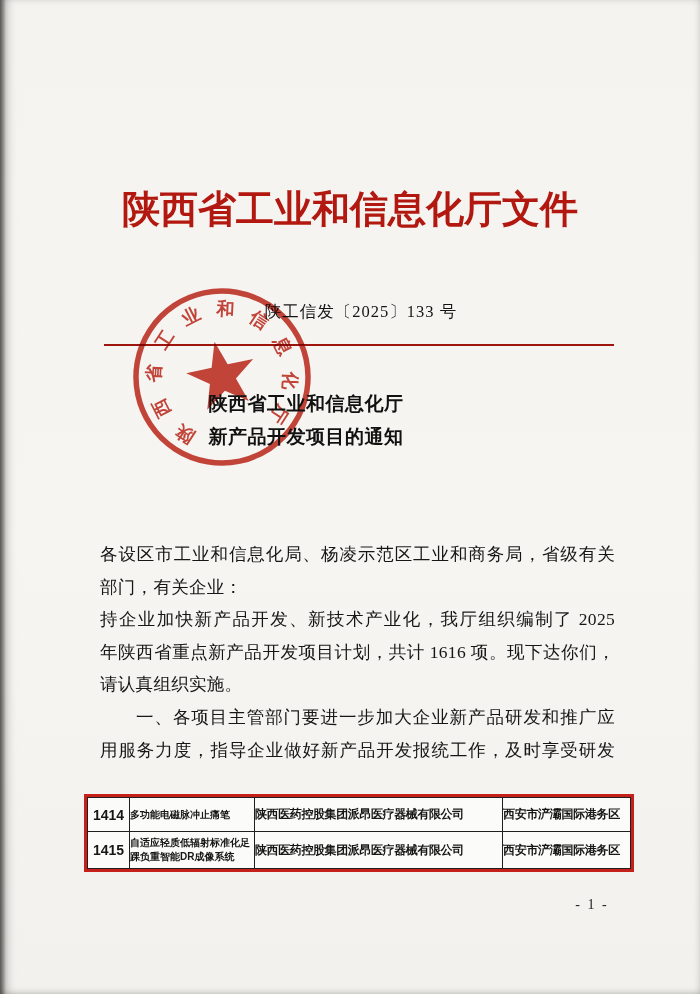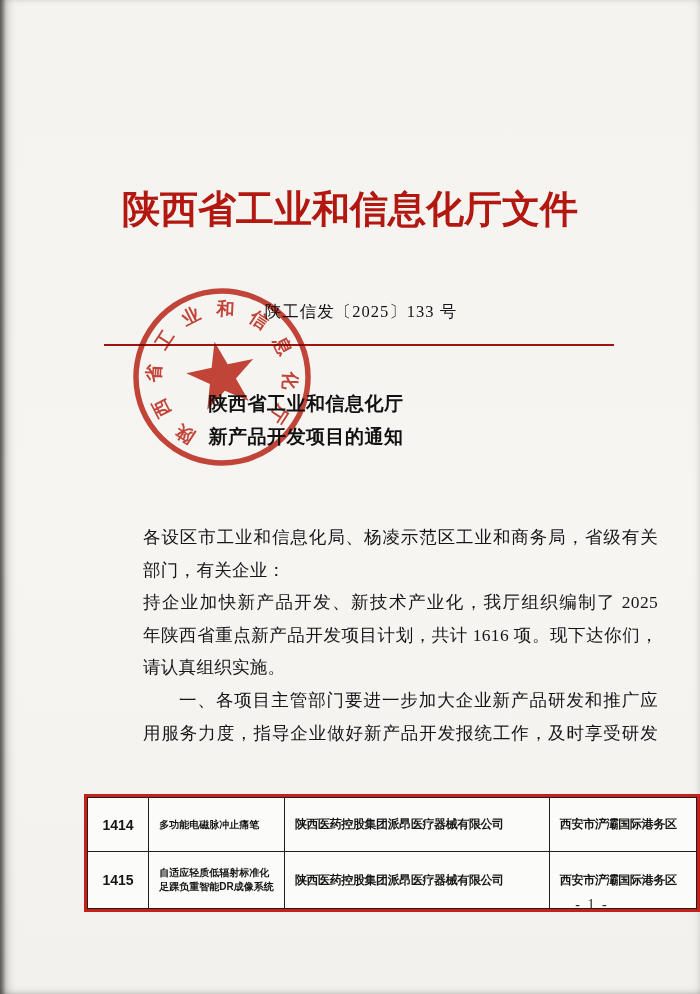--- a/index.html
+++ b/index.html
@@ -36,38 +36,38 @@
   .seal-star{fill:var(--seal_red,#c5372b);}
   .seal-char{
     font-family:"Liberation Serif","DejaVu Serif",serif;
     font-size:18px;font-weight:700;fill:var(--seal_red,#c5372b);
   }
   .notice-title{
     position:absolute;top:387px;left:0;width:612px;text-align:center;
     font-size:19px;font-weight:800;line-height:33px;color:#111;
     letter-spacing:.5px;
   }
-  .body-block{position:absolute;left:100px;top:521px;width:515px;margin-left:43px;}
+  .body-block{position:absolute;left:100px;top:538px;width:515px;}
   .bline{
     height:32.6px;line-height:32.6px;font-size:17.5px;color:#161616;
     white-space:nowrap;letter-spacing:.3px;
   }
   .bline.j{white-space:normal;text-align:justify;text-align-last:justify;
     text-justify:inter-character;overflow:hidden;}
   .bline.i{text-indent:36px;}
   .tablewrap{
     position:absolute;left:84px;top:794px;
     border:3px solid var(--highlight_red,#c6201b);
     background:#fbfbfa;
   }
   table.dtable{border-collapse:collapse;table-layout:fixed;}
   table.dtable td{
     border:1.5px solid #1f1f1f;vertical-align:middle;
     font-family:"Liberation Sans","DejaVu Sans",sans-serif;
-    font-weight:700;color:#161616;padding:10px;
+    font-weight:700;color:#161616;padding:0;
   }
   tr.r1 td{height:33px;}
   tr.r2 td{height:36px;}
   td.c-num{width:41px;text-align:center;font-size:14px;}
   td.c-prod{width:124px;font-size:10px;line-height:14px;padding:2px 0 2px 3px;
     letter-spacing:0;word-break:break-all;}
   td.c-comp{width:247px;font-size:12px;padding-left:3px;letter-spacing:-.4px;
     white-space:nowrap;overflow:hidden;}
   td.c-dist{width:127px;font-size:12px;padding-left:3px;letter-spacing:-.3px;
     white-space:nowrap;overflow:hidden;}

